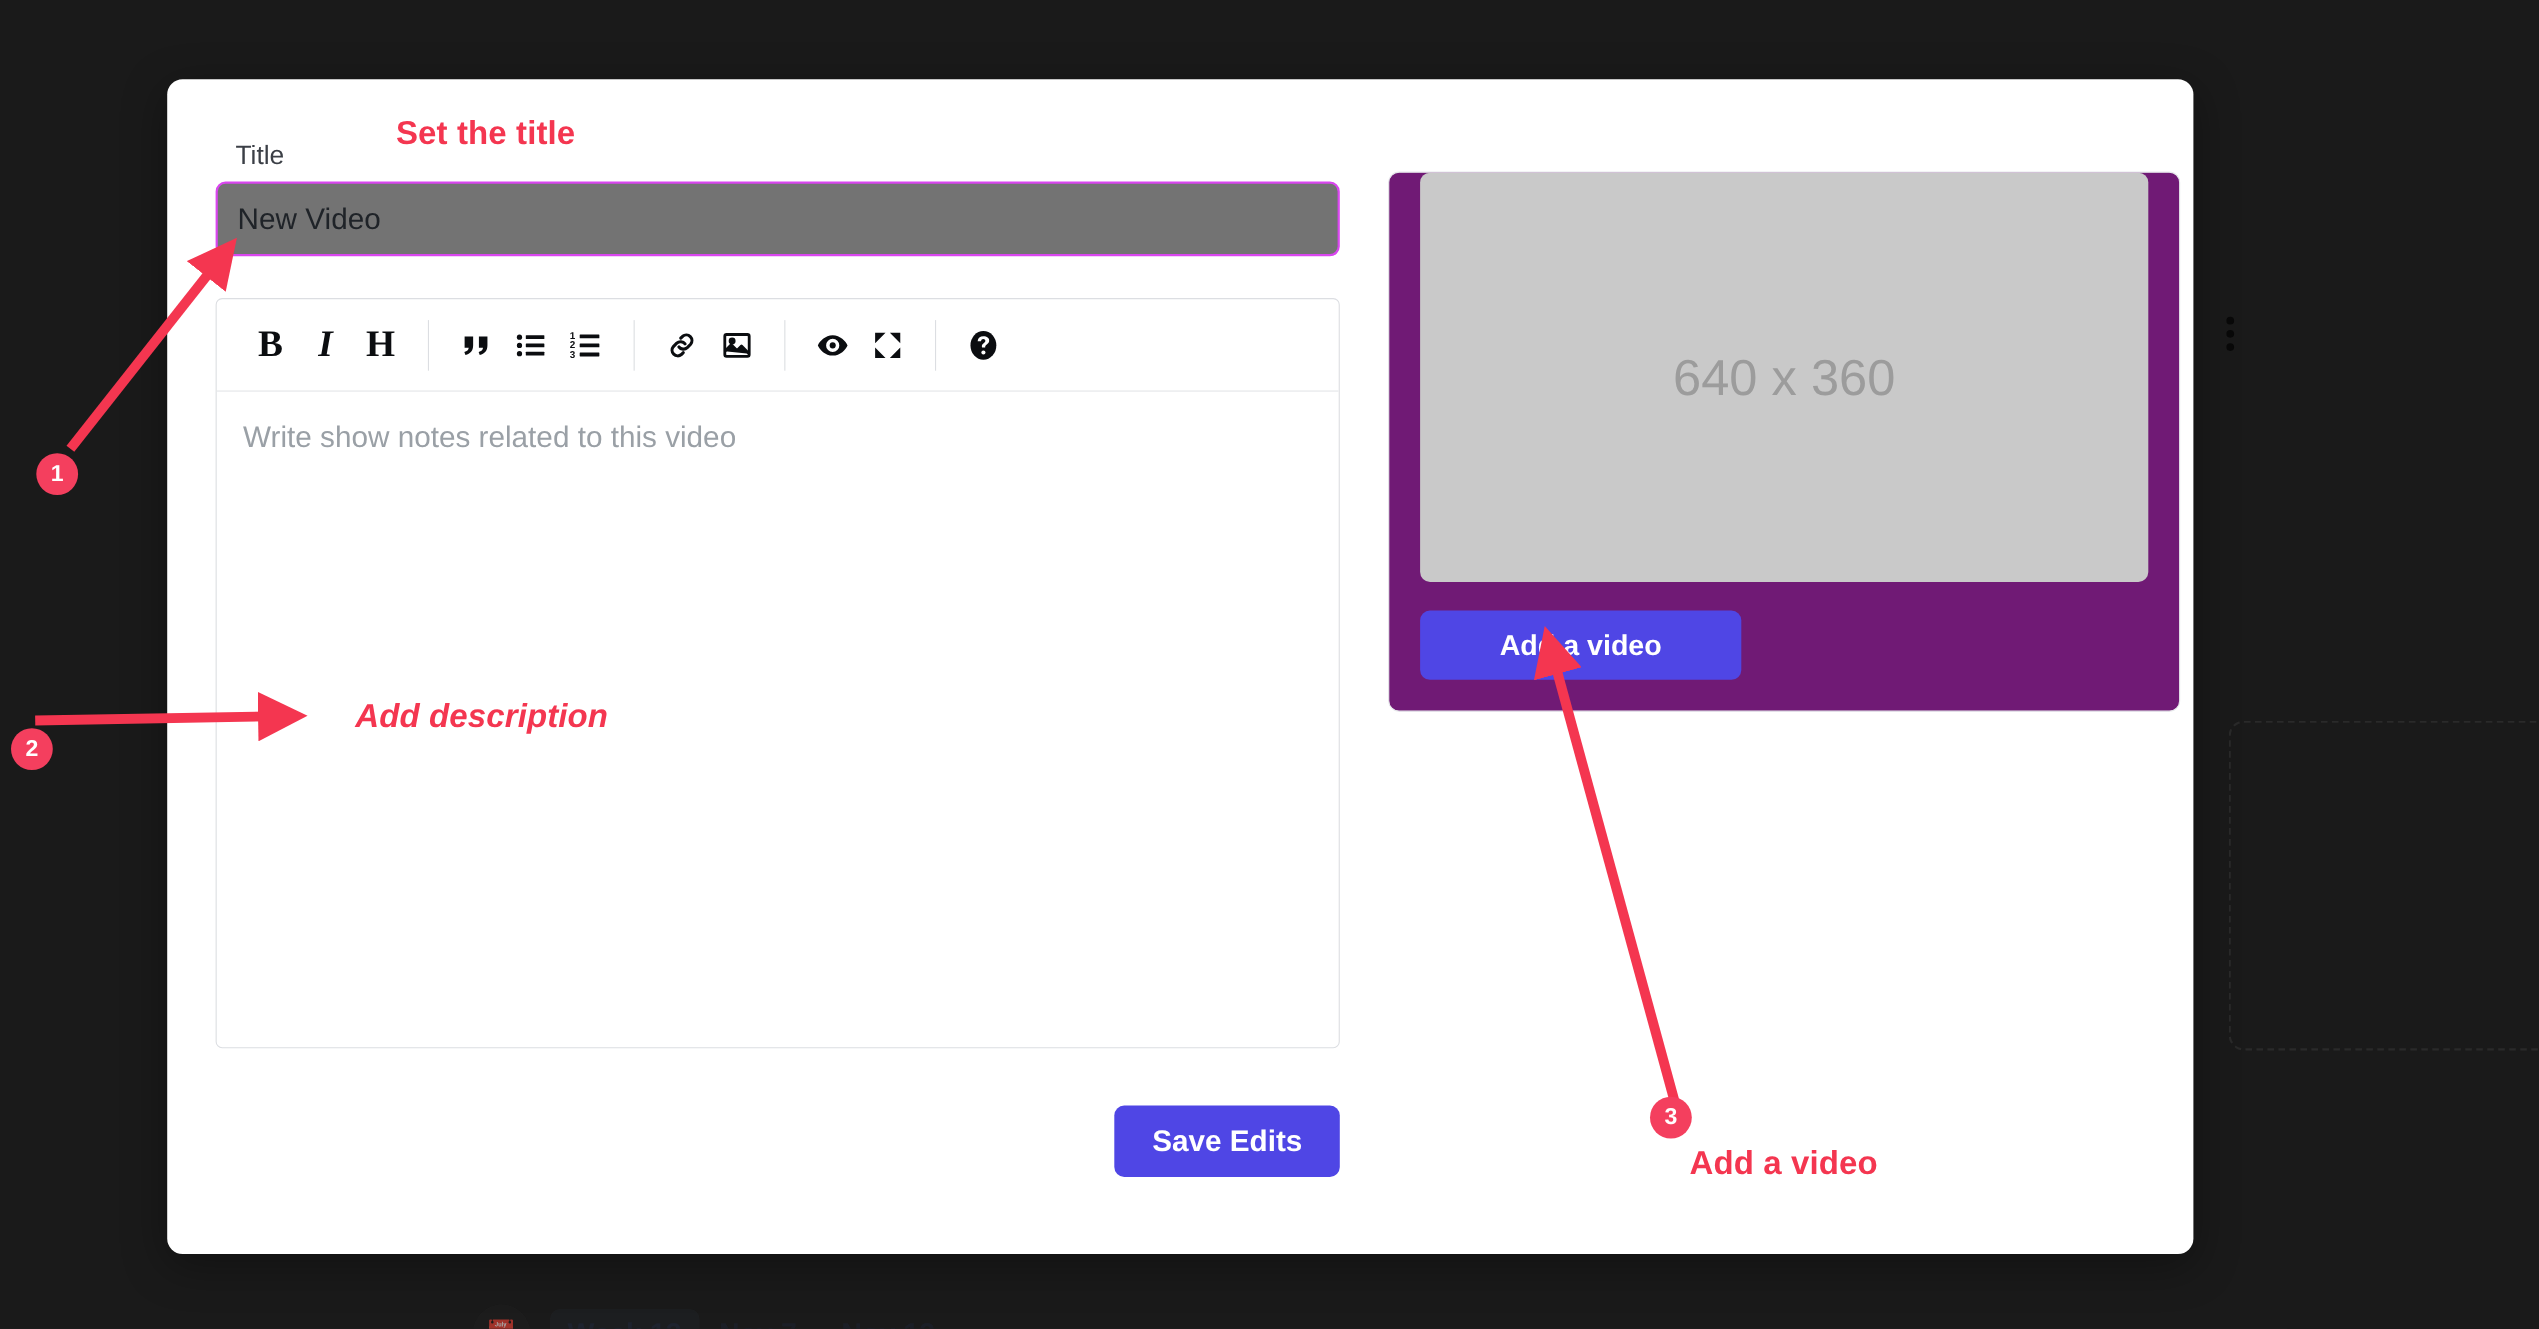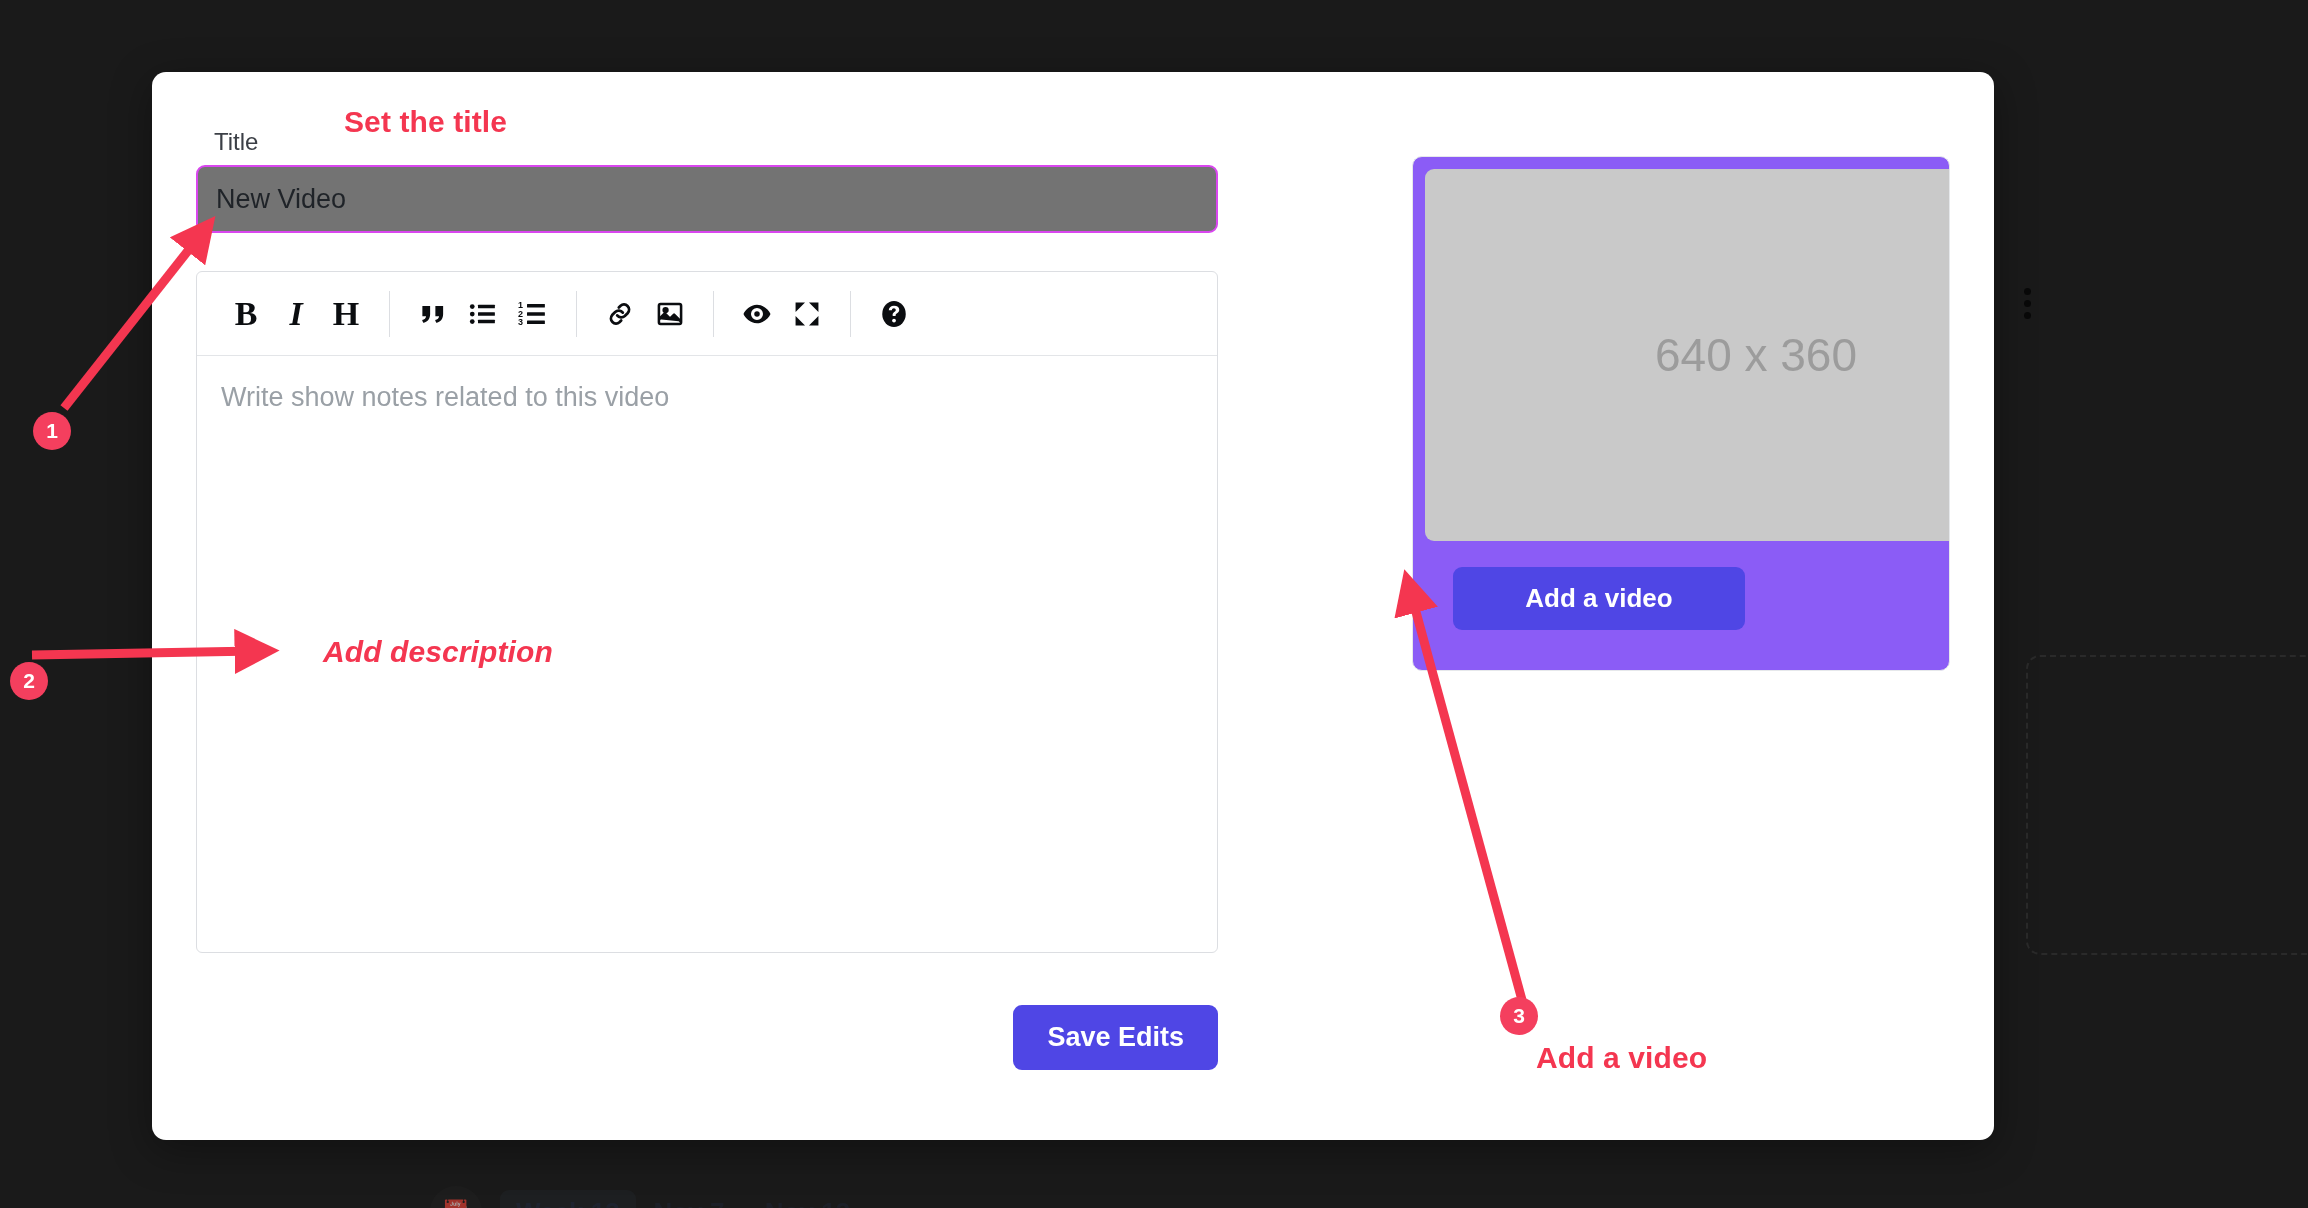--- a/index.html
+++ b/index.html
@@ -97,22 +97,22 @@
   .save-row { width: 1022px; display: flex; justify-content: flex-end; margin-top: 52px; }
   .btn-save {
     background: #4f46e5; color: #fff; border: none; border-radius: 9px;
     font-size: 27px; font-weight: 700; padding: 17px 34px; cursor: pointer;
     font-family: "Liberation Sans", sans-serif;
   }
 
   
   .right-col { margin-left: 44px; padding-top: 44px; }
   .video-card {
-    width: 538px; border: 1px solid #e6e8eb; border-radius: 10px;
-    background: #8b5cf6; padding: 12px; overflow: hidden;
+    width: 720px; border: 1px solid #e6e8eb; border-radius: 10px;
+    background: #701a75; padding: 0; overflow: hidden;
   }
   .video-ph {
     margin: 0 auto; width: 662px; height: 372px;
     background: #c9c9c9; border-radius: 9px;
     display: flex; align-items: center; justify-content: center;
     color: #9c9c9c; font-size: 46px;
   }
   .video-actions { display: flex; gap: 22px; padding: 26px 28px 28px 28px; }
   .btn-addvideo {
     background: #4f46e5; color: #fff; border: none; border-radius: 9px;
@@ -290,21 +290,21 @@
     </defs>
 
     <line x1="64" y1="408" x2="202" y2="233" stroke="#f43650" stroke-width="9" marker-end="url(#ah)"></line>
 
     <line x1="32" y1="655" x2="258" y2="651" stroke="#f43650" stroke-width="9" marker-end="url(#ah)"></line>
 
     <line x1="1522" y1="1000" x2="1410" y2="590" stroke="#f43650" stroke-width="9" marker-end="url(#ah)"></line>
   </svg>
 
   <div class="anno-badge" style="left:33px; top:412px;">1</div>
-  <div class="anno-text" style="left:344px; top:105px;">Set the title</div>
+  <div class="anno-text" style="left:360px; top:105px;">Set the title</div>
 
   <div class="anno-badge" style="left:10px; top:662px;">2</div>
   <div class="anno-text" style="left:323px; top:635px;font-style:italic;">Add description</div>
 
   <div class="anno-badge" style="left:1500px; top:997px;">3</div>
   <div class="anno-text" style="left:1536px; top:1041px;">Add a video</div>
 
 </div>
 
 </body></html>

